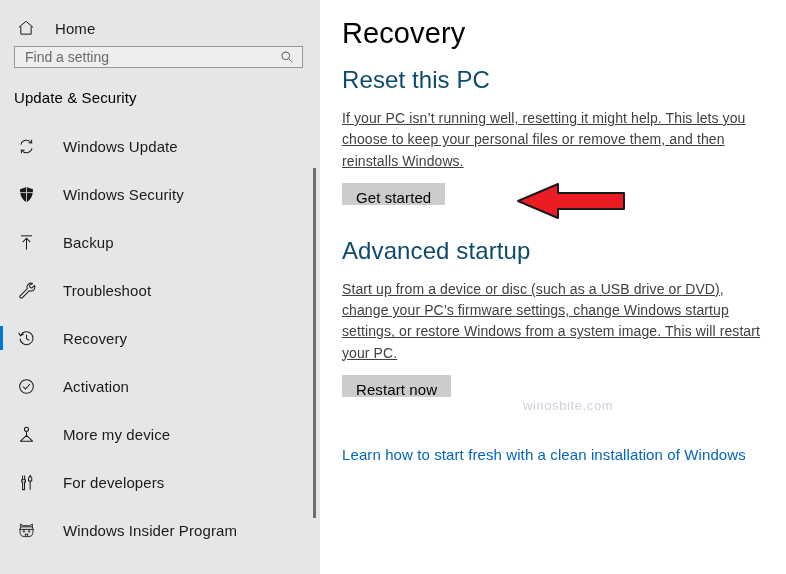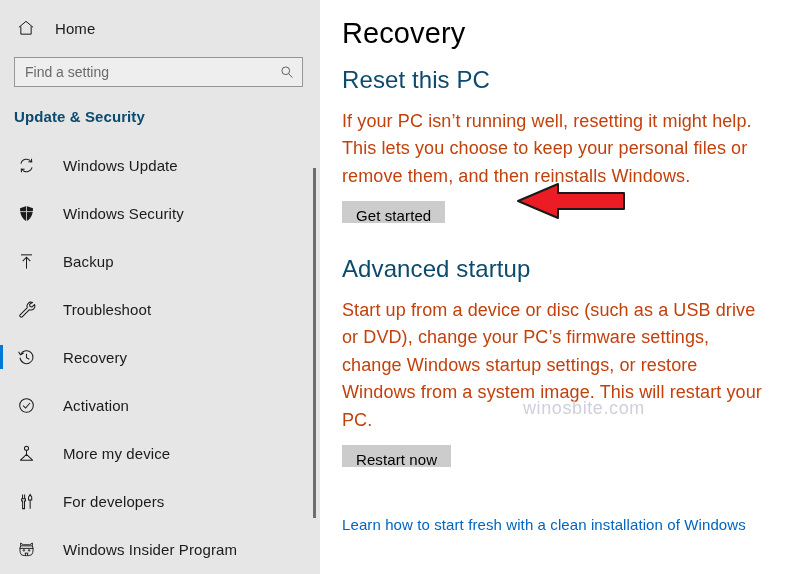--- a/index.html
+++ b/index.html
@@ -49,23 +49,23 @@
     flex: 0 0 24px;
   }
   .home-label {
     font-size: 15px;
     color: #1b1b1b;
     margin-left: 17px;
     letter-spacing: 0.1px;
   }
 
   .search-wrap {
-    margin: 11px 0 0 14px;
+    margin: 0 0 0 14px;
     width: 289px;
-    height: 30px;
+    height: 22px;
     background: #eeeeee;
     border: 1px solid #969696;
     box-sizing: border-box;
     display: flex;
     align-items: center;
     position: relative;
   }
   .search-input {
     border: 0;
     outline: none;
@@ -85,22 +85,22 @@
     top: 50%;
     transform: translateY(-50%);
     width: 14px;
     height: 14px;
     display: block;
     pointer-events: none;
   }
 
   .section-title {
     font-size: 15px;
-    font-weight: bold;
-    color: #0c4a6e;
+    font-weight: normal;
+    color: #000000;
     margin: 21px 0 16px 14px;
     letter-spacing: 0.1px;
   }
 
   .nav-list {
     margin-top: 9px;
   }
   .nav-item {
     position: relative;
     display: flex;
@@ -164,26 +164,27 @@
     letter-spacing: 0.1px;
   }
   .group-title {
     font-size: 24px;
     color: #0c4a6e;
     font-weight: normal;
     margin: 16px 0 0 0;
     letter-spacing: 0.1px;
   }
   .body-text {
-    font-size: 18px;
-    color: #c2410c;
+    font-size: 14px;
+    color: #404040;
     line-height: 1.52;
     margin: 14px 0 0 0;
     max-width: 430px;
     letter-spacing: 0.1px;
+    text-decoration: underline;
   }
   .flat-button {
     display: inline-block;
     background: #cccccc;
     color: #000000;
     border: 0;
     font-family: "Liberation Sans", sans-serif;
     font-size: 15px;
     padding: 0 14px;
     height: 22px;
@@ -201,21 +202,21 @@
     text-decoration: none;
     margin-top: 17px;
     letter-spacing: 0.1px;
     cursor: pointer;
   }
 
   .watermark {
     position: absolute;
     left: 203px;
     top: 398px;
-    font-size: 18px;
+    font-size: 13px;
     color: #cfcfdd;
     letter-spacing: 0.6px;
     user-select: none;
   }
 
   .arrow-annotation {
     position: absolute;
     left: 195px;
     top: 181px;
     width: 112px;

